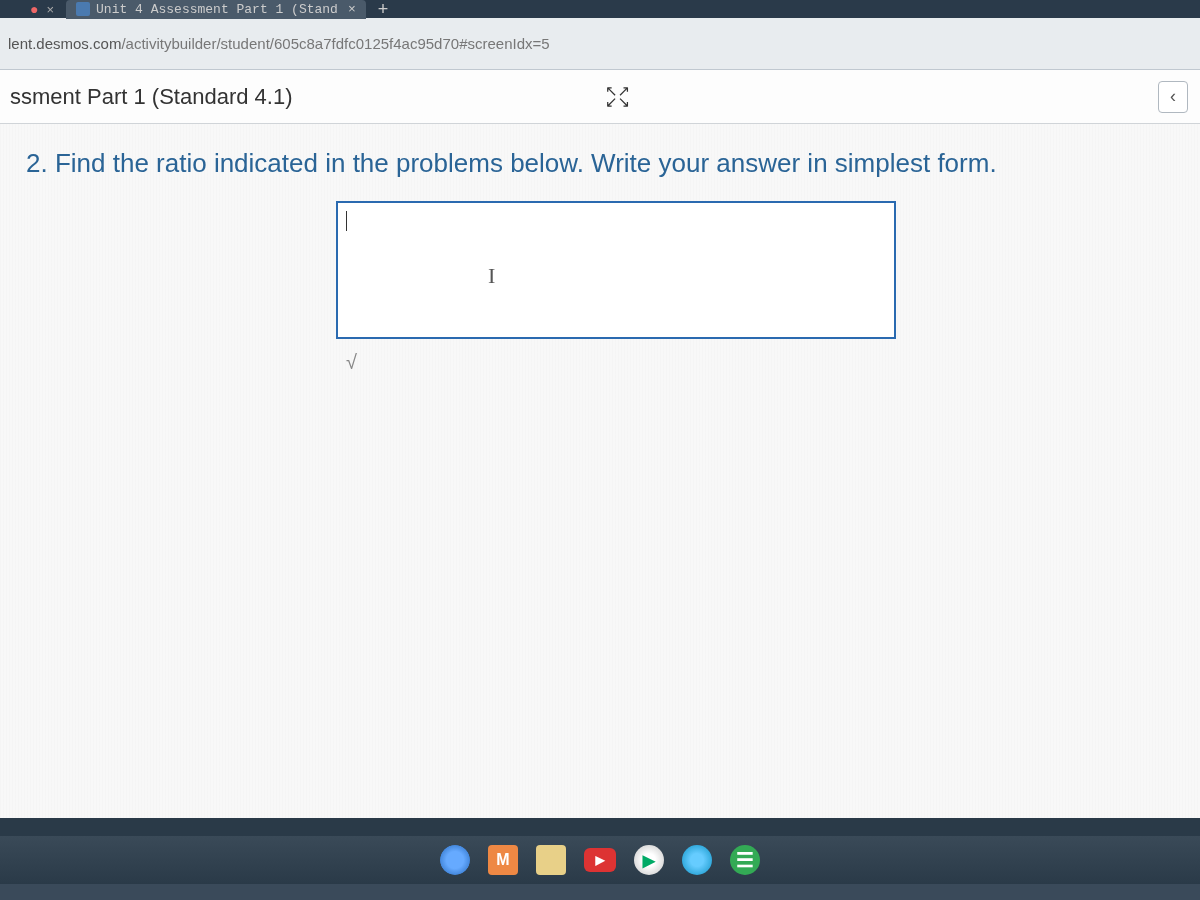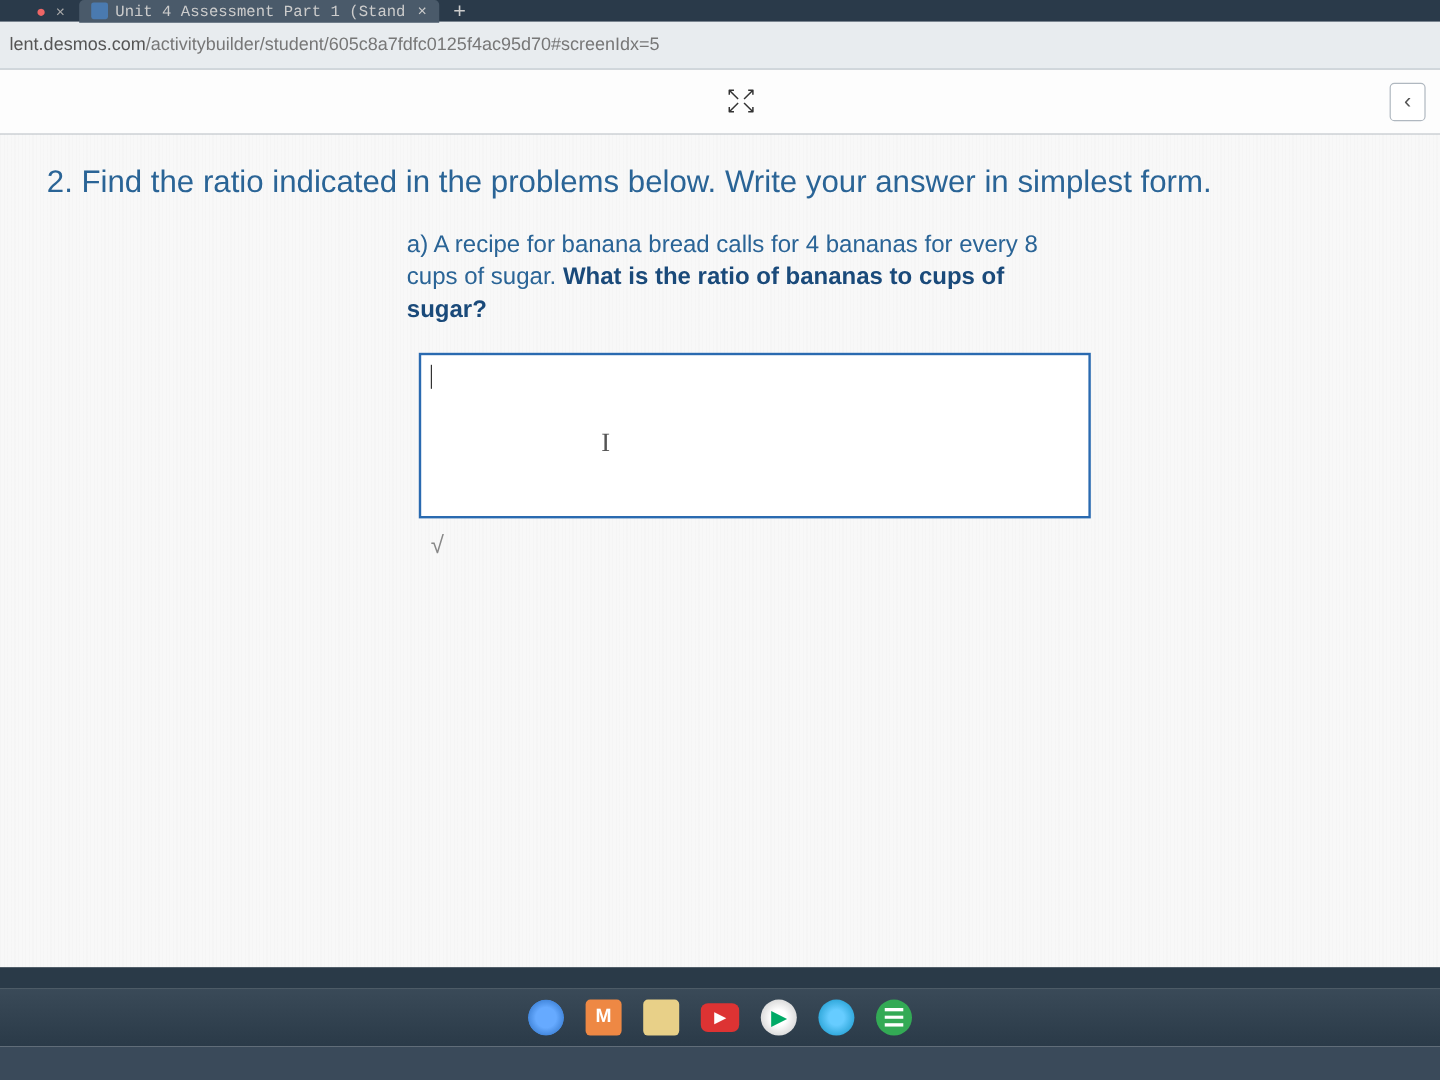--- a/index.html
+++ b/index.html
@@ -52,21 +52,21 @@
     cursor: pointer;
   }
   .new-tab {
     color: #ccc;
     margin-left: 12px;
     font-size: 18px;
     cursor: pointer;
   }
   .addr-bar {
     background: #e8ecef;
-    height: 40px;
+    height: 52px;
     display: flex;
     align-items: center;
     padding: 0 8px;
     border-bottom: 1px solid #c0c8d0;
   }
   .url {
     color: #555;
     font-size: 15px;
   }
   .url .path { color: #777; }
@@ -100,21 +100,21 @@
     display: flex;
     align-items: center;
     justify-content: center;
     color: #555;
     font-size: 18px;
     cursor: pointer;
   }
   .content {
     background: #f8f8f8;
     background-image: repeating-linear-gradient(90deg, rgba(0,0,0,0.01) 0, rgba(0,0,0,0.01) 1px, transparent 1px, transparent 3px);
-    padding: 24px 30px 0 39px;
+    padding: 24px 30px 0 26px;
     height: 760px;
     position: relative;
   }
   .question-title {
     color: #2a6496;
     font-size: 26px;
   }
   .sub-question {
     margin-left: 300px;
     margin-top: 24px;
@@ -220,32 +220,30 @@
   <span class="new-tab">+</span>
 </div>
 
 <div class="addr-bar">
   <span class="url">
     <span>lent.desmos.com</span><span class="path">/activitybuilder/student/605c8a7fdfc0125f4ac95d70#screenIdx=5</span>
   </span>
 </div>
 
 <div class="page-header">
+  <span>ssment Part 1 (Standard 4.1)</span>
   <div class="expand-icon">↖↗<br>↙↘</div>
   <div class="nav-prev">
     <span>‹</span>
   </div>
 </div>
 
 <div class="content">
   <div class="question-title">2. Find the ratio indicated in the problems below. Write your answer in simplest form.</div>
 
-  <div class="sub-question">
-    <span>a) A recipe for banana bread calls for 4 bananas for every 8 cups of sugar.  </span><span class="bold">What is the ratio of bananas to cups of sugar?</span>
-  </div>
 
   <div class="answer-box">
     <div class="cursor"></div>
     <div class="text-caret">I</div>
   </div>
 
   <div class="sqrt-icon">
     <span>√</span>
   </div>
 

